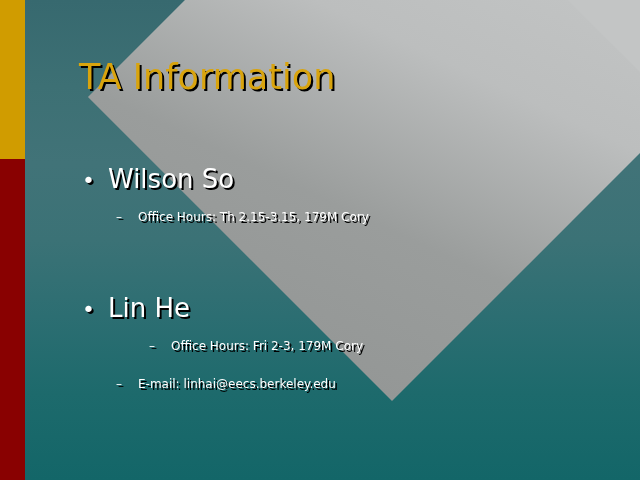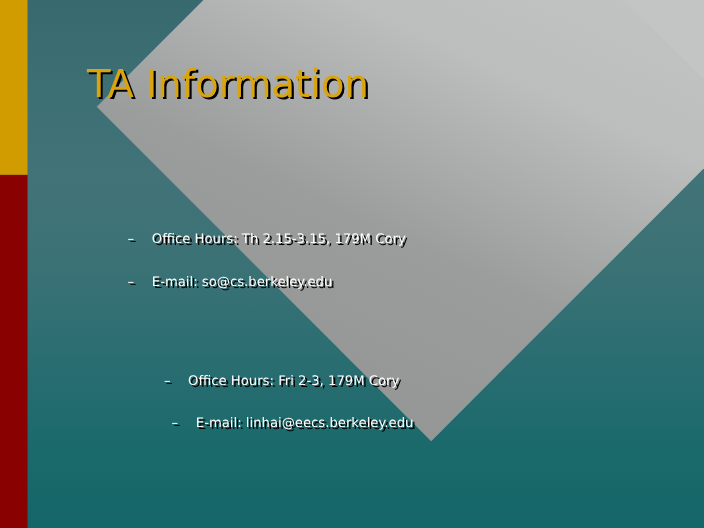--- a/index.html
+++ b/index.html
@@ -112,40 +112,41 @@
   .bullet-l2 .dash {
     display: inline-block;
     width: 22px;
   }
 
   #b-wilson        { top: 164px; }
   #b-wilson-hours  { top: 210px; }
   #b-wilson-email  { top: 249px; }
   #b-linhe         { top: 293px; }
   #b-linhe-hours   { top: 339px; margin-left: 33px; }
-  #b-linhe-email   { top: 377px; margin-left: 40px; }
+  #b-linhe-email   { top: 377px; }
 </style>
 </head>
 <body>
 
 <div id="slide">
 
   <div class="diamond" id="diamond-main"></div>
   <div id="corner-wedge"></div>
   <div id="bar-gold"></div>
   <div id="bar-red"></div>
 
   <div id="content">
 
     <div id="page-title">TA Information</div>
 
+    <div class="bullet-l1" id="b-wilson"><span class="dot">•</span><span>Wilson So</span></div>
 
     <div class="bullet-l2" id="b-wilson-hours"><span class="dash">–</span><span>Office Hours: Th 2.15-3.15, 179M Cory</span></div>
 
-    <div class="bullet-l2" id="b-wilson-email"><span class="dash">–</span><span>E-mail: so@cs.berkeley.edu</span></div>
 
+    <div class="bullet-l1" id="b-linhe"><span class="dot">•</span><span>Lin He</span></div>
 
     <div class="bullet-l2" id="b-linhe-hours"><span class="dash">–</span><span>Office Hours: Fri 2-3, 179M Cory</span></div>
 
     <div class="bullet-l2" id="b-linhe-email"><span class="dash">–</span><span>E-mail: linhai@eecs.berkeley.edu</span></div>
 
   </div>
 </div>
 
 </body></html>

